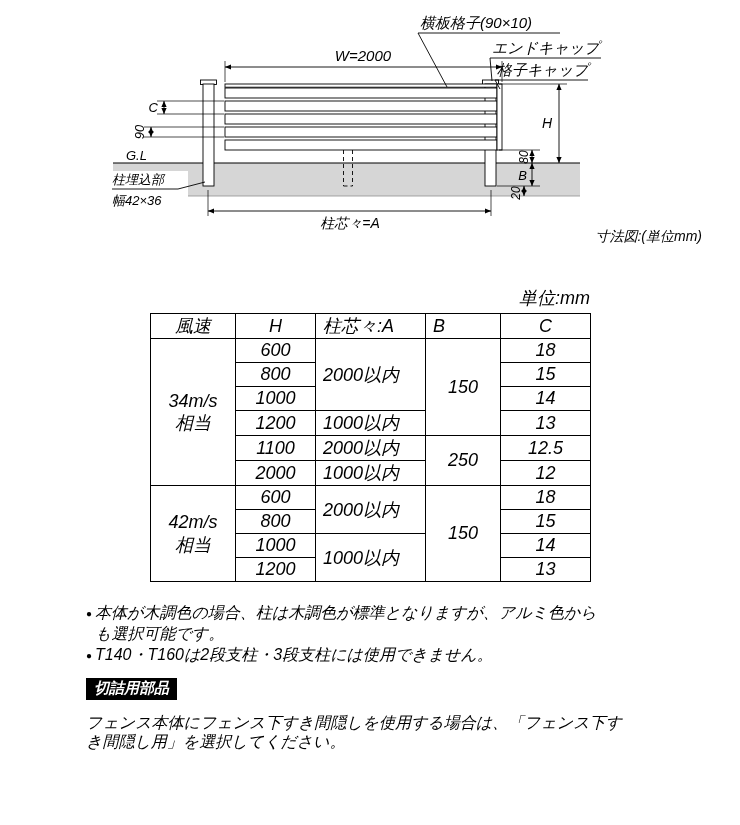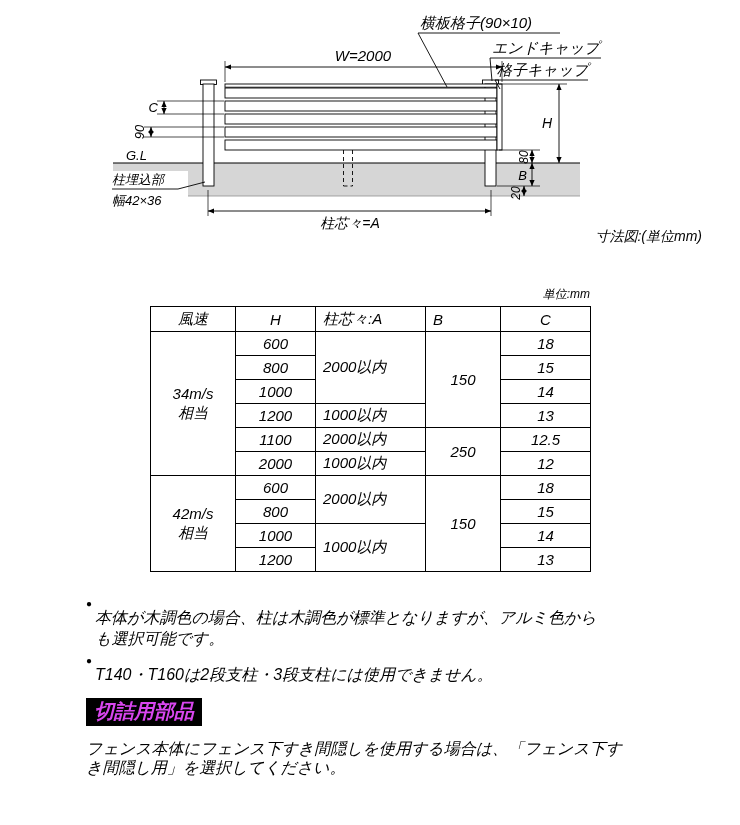--- a/index.html
+++ b/index.html
@@ -5,37 +5,37 @@
   html,body{margin:0;padding:0;background:#fff;}
   .page{
     width:740px;height:825px;background:#fff;color:#000;
     font-family:"Liberation Sans","DejaVu Sans",sans-serif;
     position:relative;overflow:hidden;font-style:italic;
   }
   svg text{font-family:"Liberation Sans","DejaVu Sans",sans-serif;fill:#000;}
 
   
   .table-wrap{margin:24px 0 0 150px;width:440px;}
-  .unit-note{text-align:right;font-size:12px;margin:0 0 3px 0;}
-  table.spec{border-collapse:collapse;width:440px;font-size:15px;table-layout:fixed;padding-left:20px;}
+  .unit-note{text-align:right;font-size:18px;margin:0 0 3px 0;}
+  table.spec{border-collapse:collapse;width:440px;font-size:18px;table-layout:fixed;padding-left:20px;}
   .spec th,.spec td{border:1px solid #000;padding:0 4px;height:23px;text-align:center;font-weight:normal;vertical-align:middle;}
   .spec th{height:24px;}
   .spec .al{text-align:left;padding-left:7px;}
   .spec td.wind div{line-height:1.25;}
 
   
   .notes{margin:20px 40px 0 86px;font-size:16px;line-height:1.32;}
   .note{display:flex;align-items:flex-start;}
   .bullet{font-size:10px;margin:5px 3px 0 0;flex:none;}
-  .note-text{max-width:506px;margin-top:15px;}
+  .note-text{max-width:506px;}
 
   
   .section{margin:13px 40px 0 86px;font-size:16px;line-height:1.22;}
-  .sec-title{display:inline-block;background:#000;color:#d946ef;font-weight:bold;
-    padding:1px 8px 2px 8px;font-size:20px;}
+  .sec-title{display:inline-block;background:#000;color:#ffffff;font-weight:bold;
+    padding:1px 8px 2px 8px;font-size:15px;}
   .sec-body{margin-top:3px;max-width:552px;}
 </style>
 </head>
 <body>
 
 <div class="page">
 
   
   <svg class="diagram" width="740" height="258" viewBox="0 0 740 258">
     <defs>

